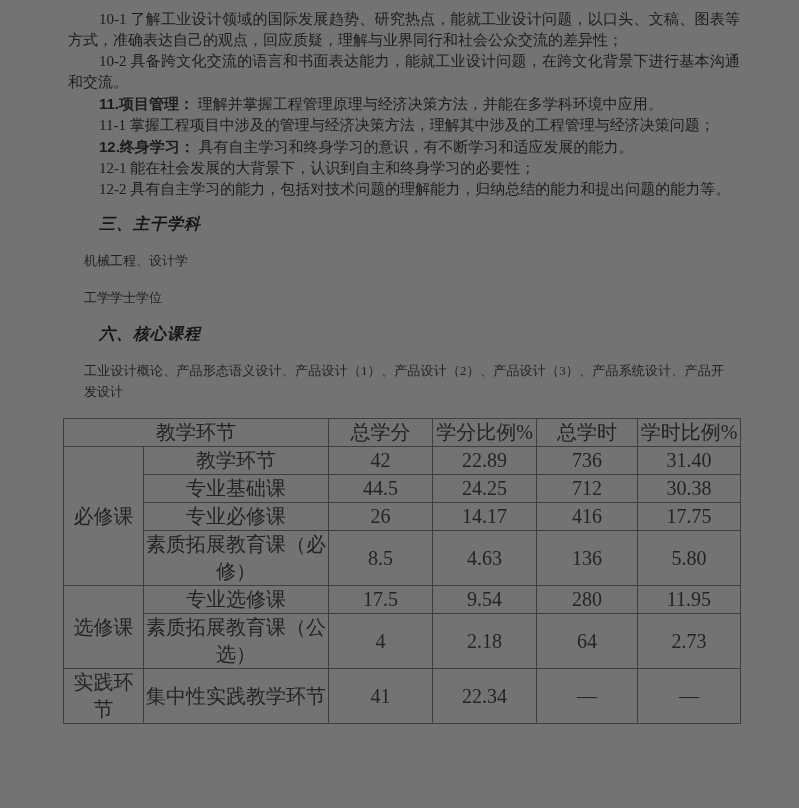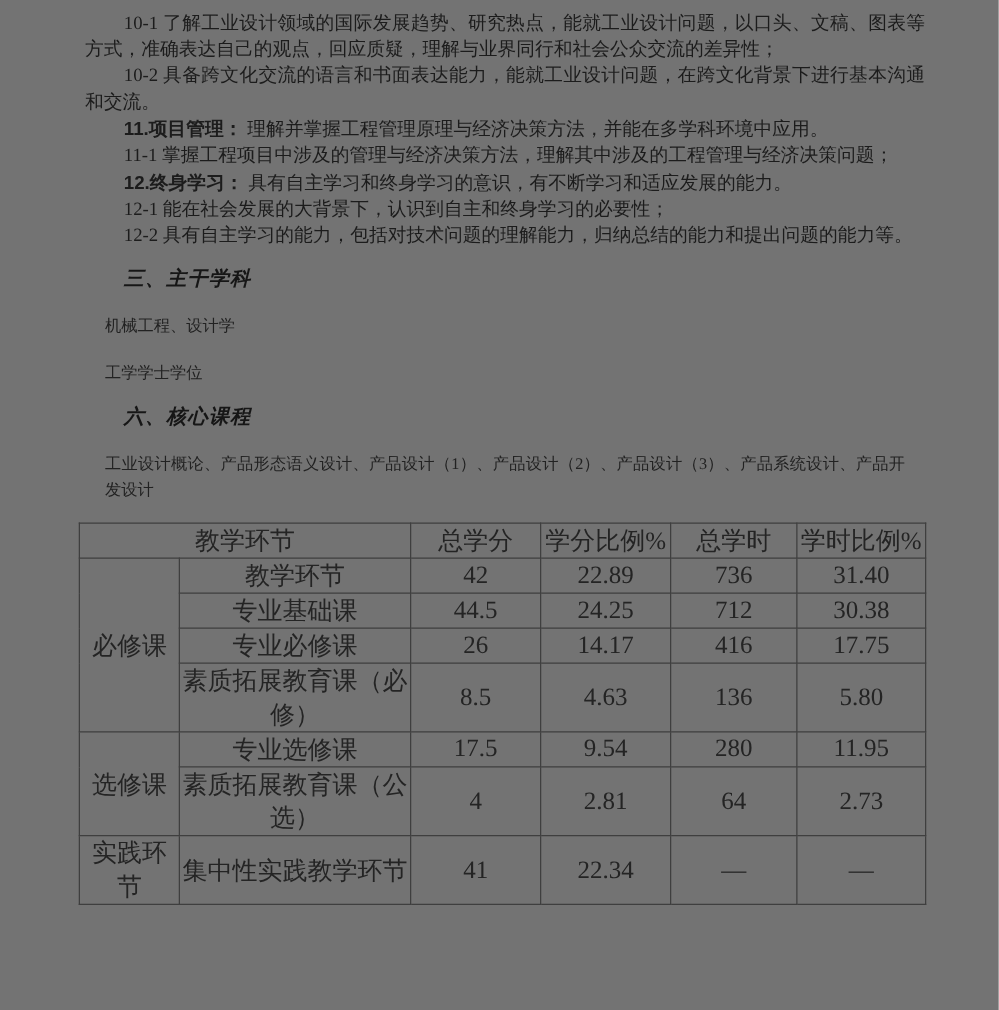--- a/index.html
+++ b/index.html
@@ -137,21 +137,21 @@
       <td rowspan="2">选修课</td>
       <td>专业选修课</td>
       <td>17.5</td>
       <td>9.54</td>
       <td>280</td>
       <td>11.95</td>
     </tr>
     <tr>
       <td>素质拓展教育课（公选）</td>
       <td>4</td>
-      <td>2.81</td>
+      <td>2.18</td>
       <td>64</td>
       <td>2.73</td>
     </tr>
     <tr>
       <td>实践环节</td>
       <td>集中性实践教学环节</td>
       <td>41</td>
       <td>22.34</td>
       <td>—</td>
       <td>—</td>

